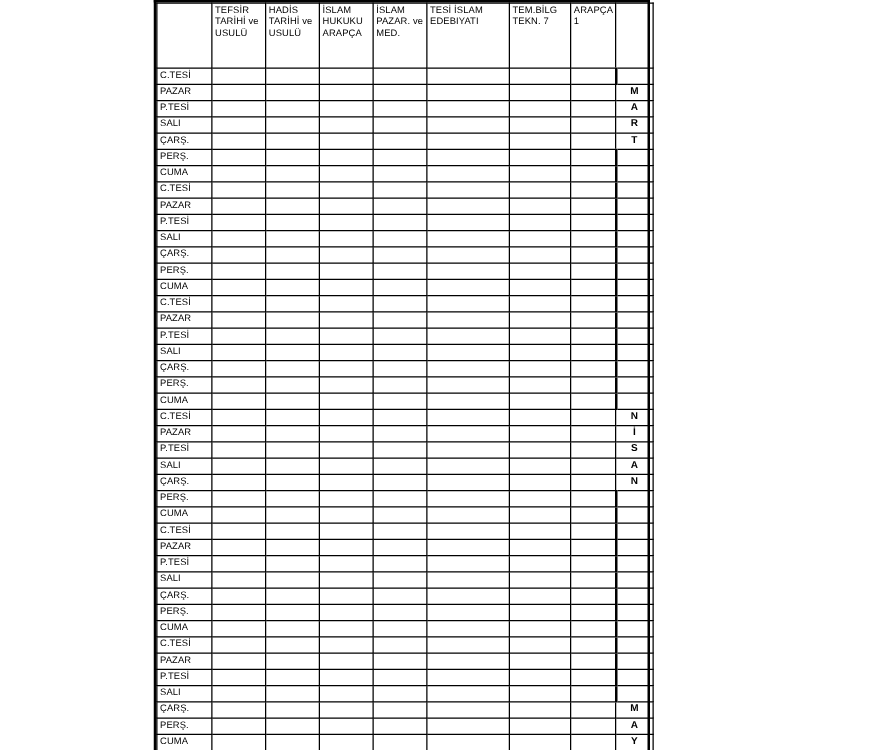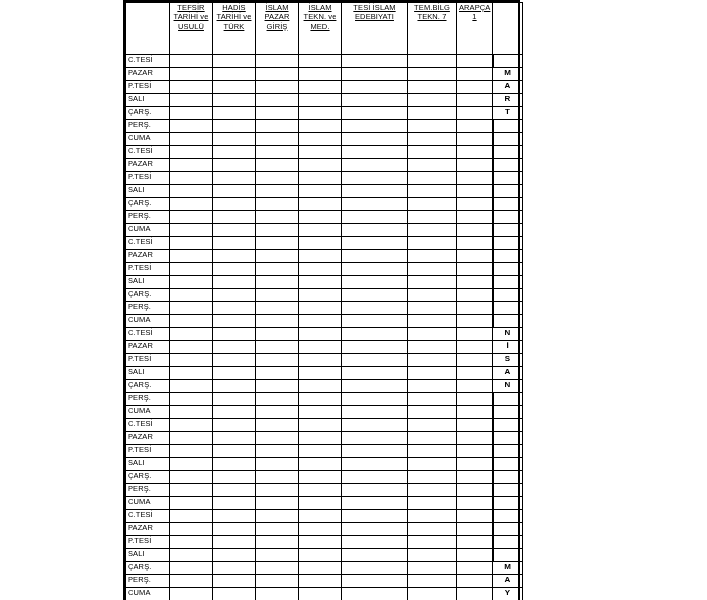--- a/index.html
+++ b/index.html
@@ -55,25 +55,24 @@
     line-height: 1.25;
     height: 13px;
     box-sizing: border-box;
     overflow: hidden;
     white-space: normal;
   }
 
   table.cal thead th {
     height: 52px;
     font-weight: normal;
-    text-align: center;
+    text-align: left;
     vertical-align: top;
     font-size: 7.5px;
     letter-spacing: 0.1px;
-    text-decoration: underline;
   }
 
   
   td.day {
     font-size: 7.5px;
     letter-spacing: 0.1px;
     white-space: nowrap;
   }
 
   
@@ -114,23 +113,23 @@
       <col class="c-s4">
       <col class="c-s5">
       <col class="c-s6">
       <col class="c-s7">
       <col class="c-month">
     </colgroup>
     <thead>
       <tr>
         <th></th>
         <th>TEFSİR TARİHİ ve USULÜ</th>
-        <th>HADİS TARİHİ ve TÜRK</th>
-        <th>İSLAM PAZAR GİRİŞ</th>
-        <th>İSLAM TEKN. ve MED.</th>
+        <th>HADİS TARİHİ ve USULÜ</th>
+        <th>İSLAM HUKUKU ARAPÇA</th>
+        <th>İSLAM PAZAR. ve MED.</th>
         <th>TESİ İSLAM EDEBIYATI</th>
         <th>TEM.BİLG TEKN. 7</th>
         <th>ARAPÇA 1</th>
         <th class="monthhead"></th>
       </tr>
     </thead>
     <tbody id="tbody">
         <tr>
           <td class="day">C.TESİ</td>
           <td class="blank"></td>

